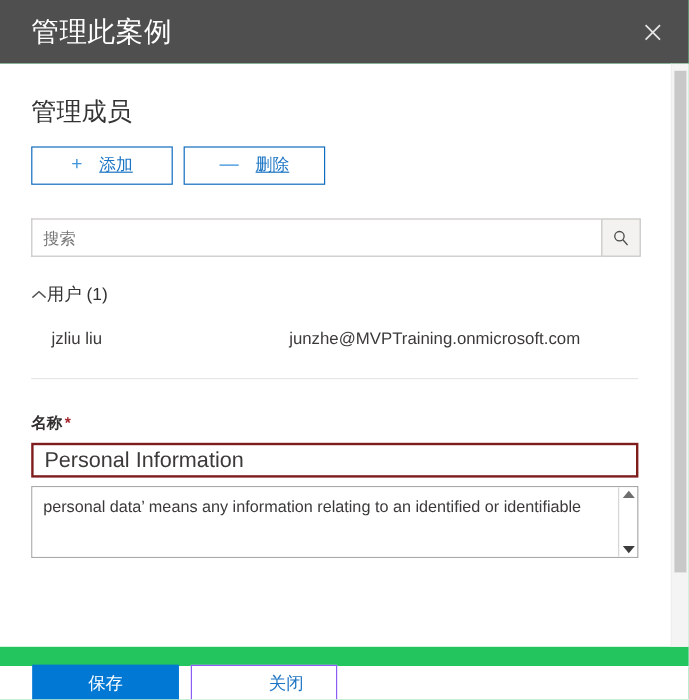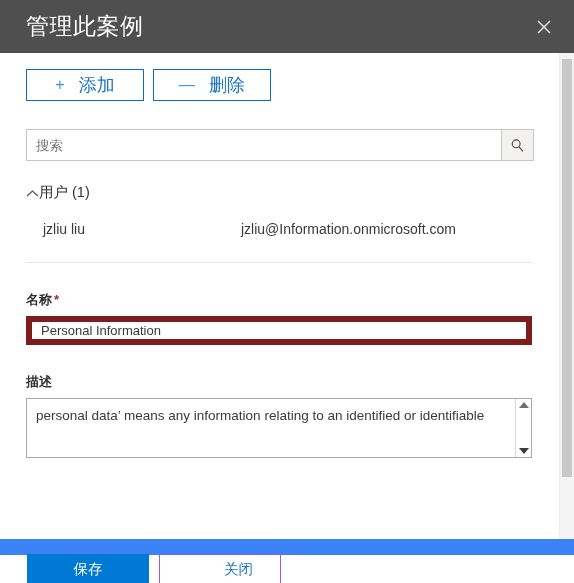--- a/index.html
+++ b/index.html
@@ -12,21 +12,21 @@
     height: 583px;
     overflow: hidden;
     font-family: "Liberation Sans", "DejaVu Sans", sans-serif;
     color: #333333;
     position: relative;
   }
   .panel {
     width: 574px;
     height: 583px;
     position: relative;
-    background: #3b82f6;
+    background: #22c55e;
     overflow: hidden;
   }
 
   
   .panel-header {
     height: 53px;
     background: #4f4f4f;
     display: flex;
     align-items: center;
     justify-content: space-between;
@@ -121,21 +121,21 @@
     cursor: pointer;
     padding: 0 18px;
     box-sizing: border-box;
   }
   .cmd-glyph {
     font-size: 16px;
     color: #3f95dd;
     line-height: 1;
     display: inline-block;
   }
-  .cmd-label { color: #1b74c4; font-size: 18px; }
+  .cmd-label { color: #1b74c4; font-size: 14px; text-decoration: underline; }
 
   
   .search-row {
     display: flex;
     margin-top: 28px;
     width: 508px;
   }
   .search-input {
     flex: 1;
     height: 32px;
@@ -213,25 +213,25 @@
   }
   .required-star {
     color: #a4262c;
     font-weight: bold;
     margin-left: 2px;
     font-size: 13px;
   }
   .text-input {
     width: 506px;
     height: 29px;
-    border: 6px solid #7f1d1d;
+    border: 2px solid #7f1d1d;
     box-sizing: border-box;
     margin-top: 7px;
     padding: 0 9px;
-    font-size: 13px;
+    font-size: 18px;
     font-family: "Liberation Sans", "DejaVu Sans", sans-serif;
     color: #3b3a39;
     background: #ffffff;
     outline: none;
     display: block;
   }
   .textarea-wrap {
     width: 506px;
     margin-top: 7px;
     border: 1px solid #a9a9a9;
@@ -336,20 +336,21 @@
       <svg width="18" height="18" viewBox="0 0 18 18" aria-hidden="true">
         <line x1="3" y1="3" x2="15" y2="15" stroke="#e8e8e8" stroke-width="1.4"></line>
         <line x1="15" y1="3" x2="3" y2="15" stroke="#e8e8e8" stroke-width="1.4"></line>
       </svg>
     </button>
   </div>
 
   <div class="panel-body">
     <div class="content">
 
+      <h2 class="section-heading">管理成员</h2>
 
       <div class="command-bar">
         <button class="cmd-btn">
           <span class="cmd-glyph">+</span>
           <span class="cmd-label">添加</span>
         </button>
         <button class="cmd-btn">
           <span class="cmd-glyph">—</span>
           <span class="cmd-label">删除</span>
         </button>
@@ -369,32 +370,31 @@
         <span>
           <svg width="13" height="9" viewBox="0 0 13 9" aria-hidden="true">
             <polyline points="1,7 6.5,2 12,7" fill="none" stroke="#555555" stroke-width="1.2"></polyline>
           </svg>
         </span>
         <span class="group-label">用户 (1)</span>
       </div>
 
       <div class="member-row">
         <span class="member-name">jzliu liu</span>
-        <span class="member-email">jzliu@Information.onmicrosoft.com</span>
+        <span class="member-email">junzhe@MVPTraining.onmicrosoft.com</span>
       </div>
 
       <div class="divider"></div>
 
 
       <label class="field-label">
         <span>名称</span><span class="required-star">*</span>
       </label>
       <input class="text-input" type="text" value="Personal Information" style="">
 
-      <label class="field-label">描述</label>
       <div class="textarea-wrap">
         <textarea class="textarea-field" style="">personal data’ means any information relating to an identified or identifiable</textarea>
         <div class="ta-scroll">
           <span class="ta-arrow up"></span>
           <span class="ta-arrow down"></span>
         </div>
       </div>
 
     </div>
 

